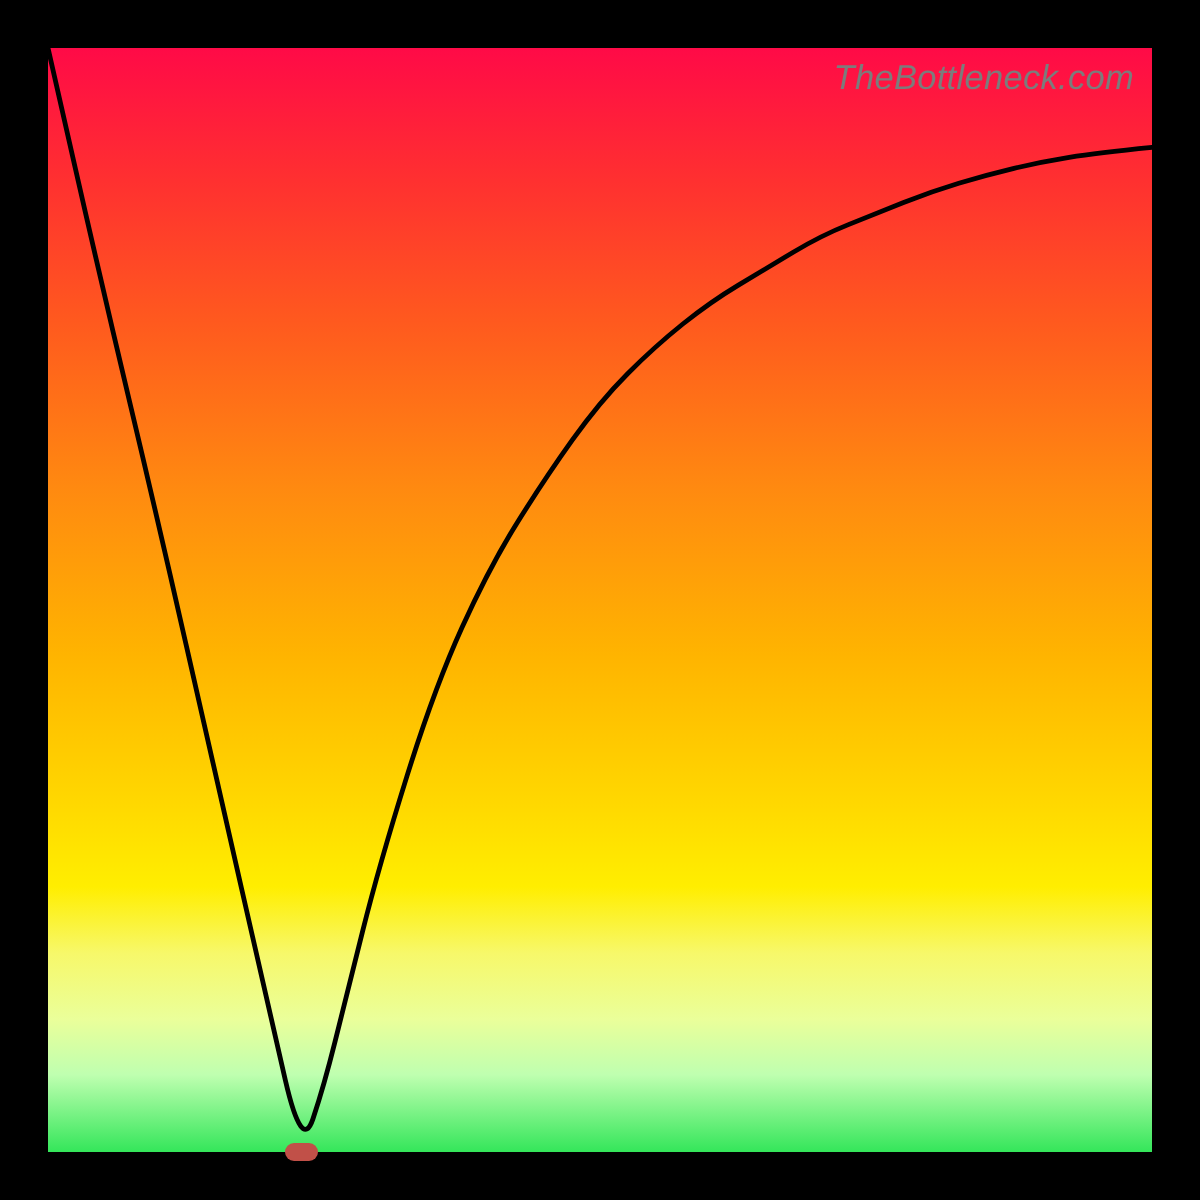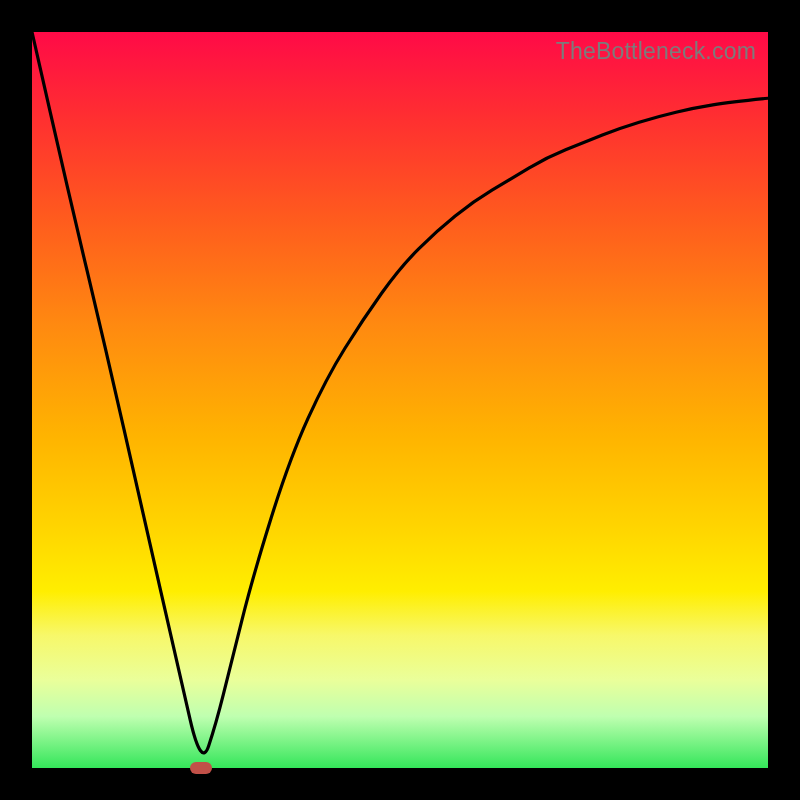--- a/index.html
+++ b/index.html
@@ -9,20 +9,21 @@
     height: 800px;
     overflow: hidden;
     background: #000;
     font-family: Arial, Helvetica, sans-serif;
   }
   .frame {
     position: relative;
     width: 800px;
     height: 584px;
     background: #000;
+    font-style: italic;
   }
   .plot-area {
     position: absolute;
     left: 32px;
     top: 32px;
     width: 736px;
     height: 736px;
     background: linear-gradient(
       to bottom,
       #ff0a47 0%,

